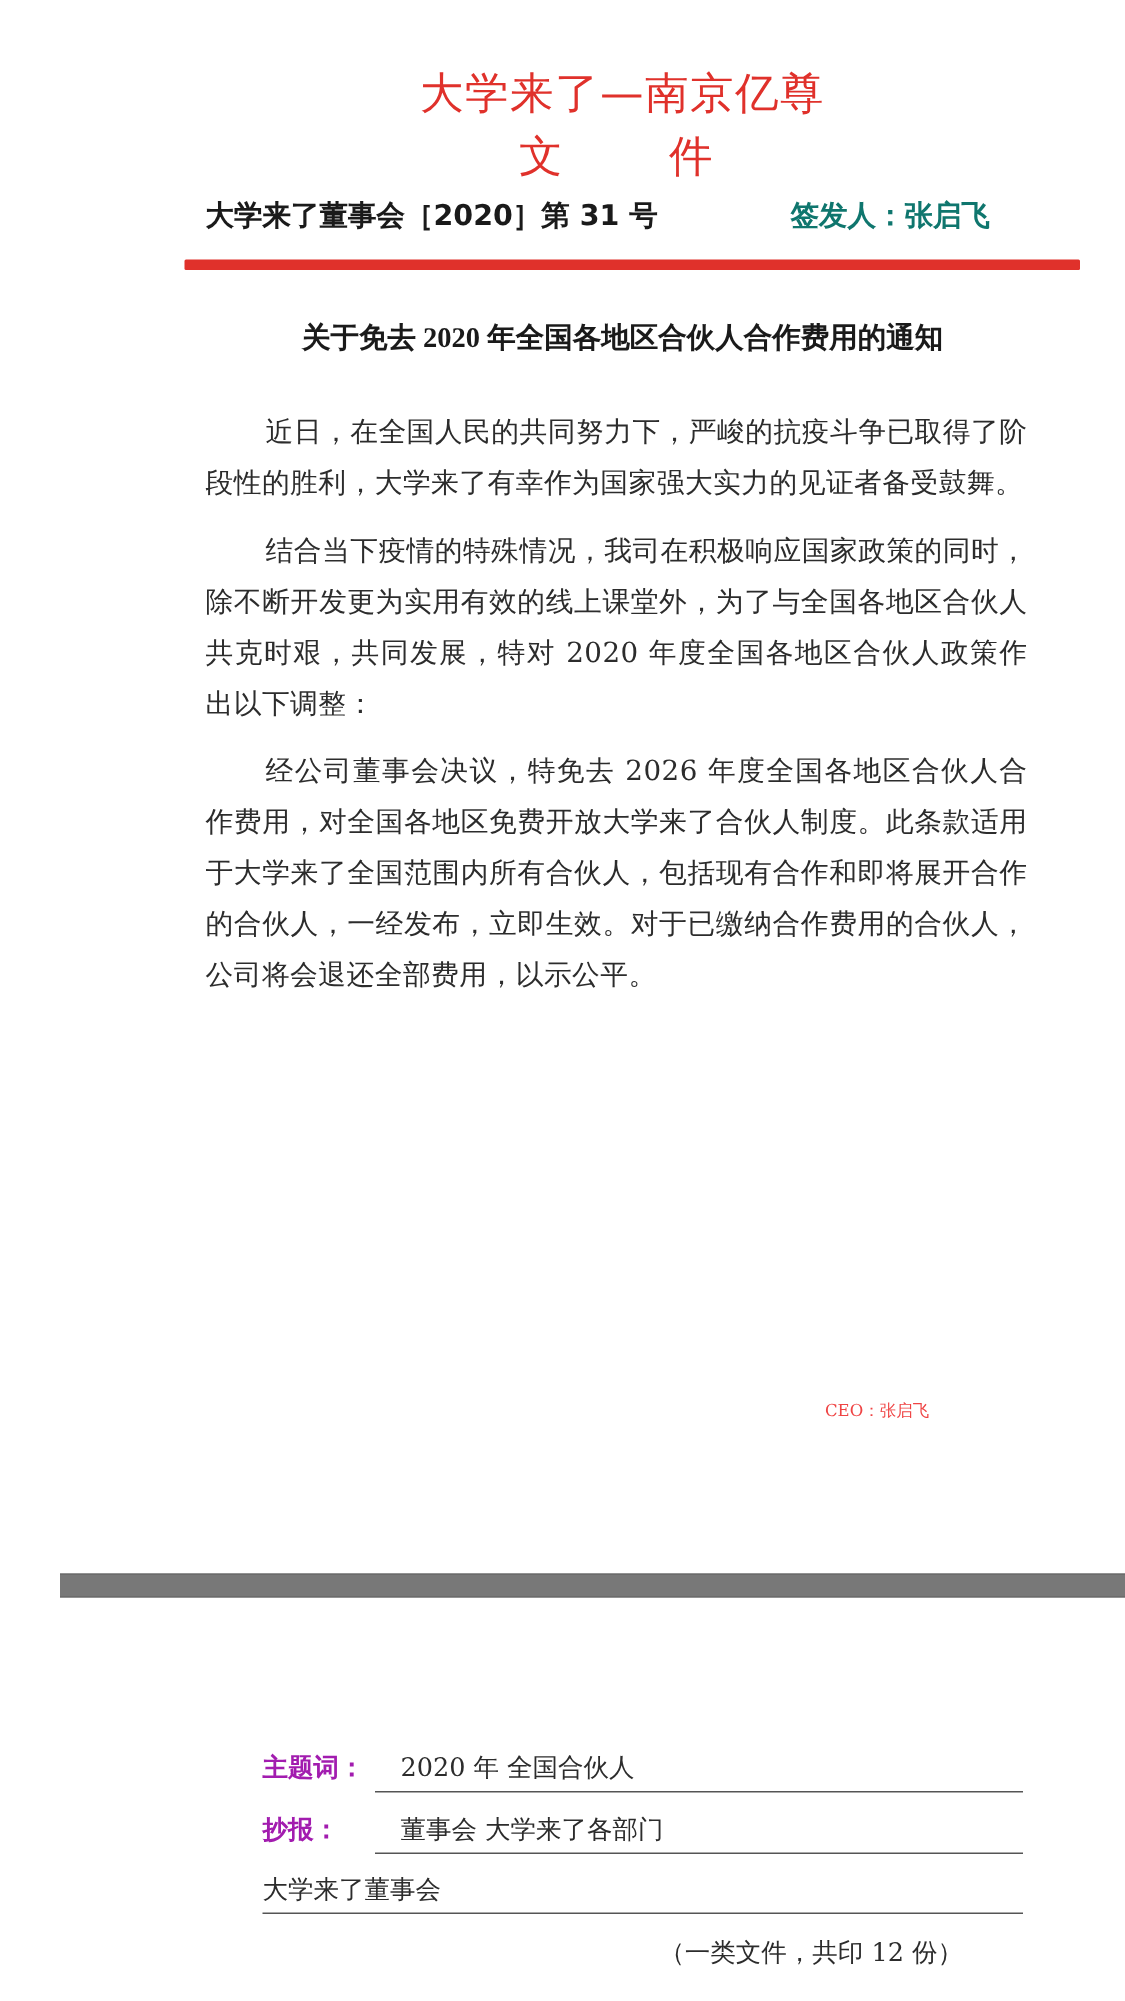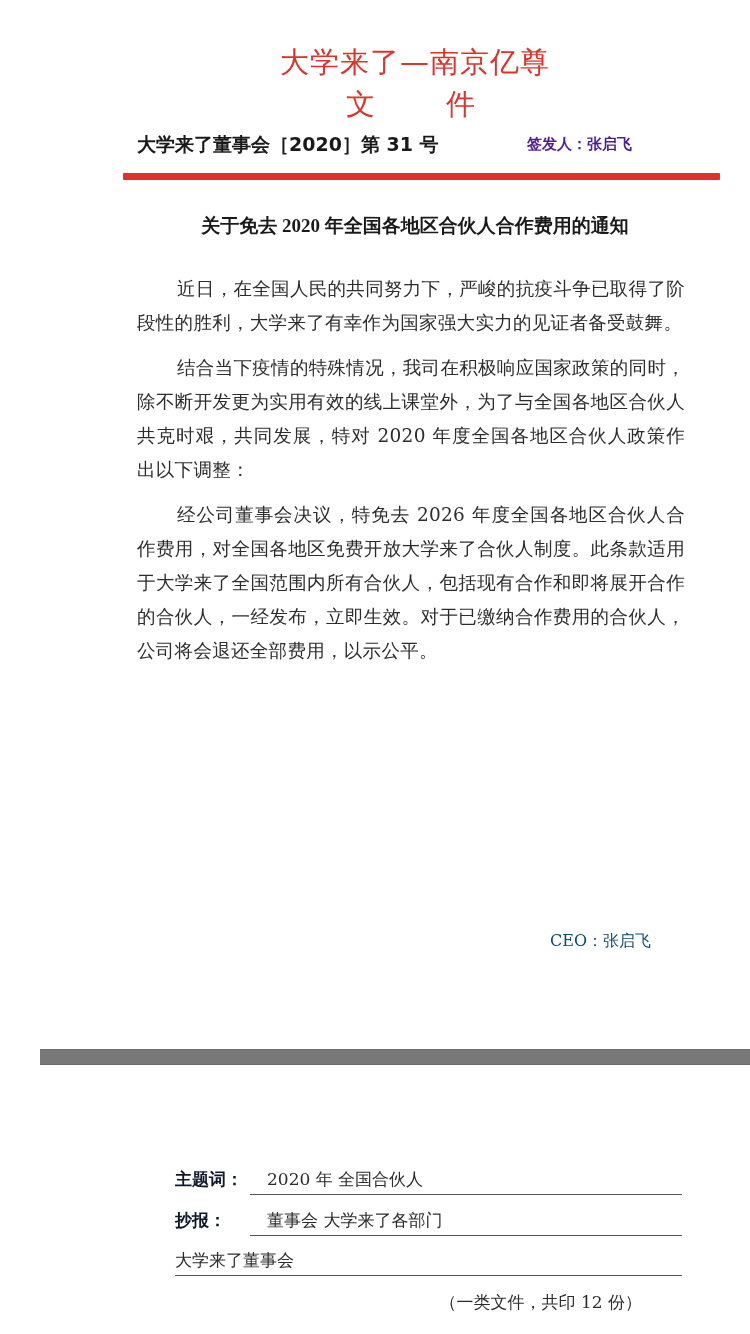--- a/index.html
+++ b/index.html
@@ -42,22 +42,22 @@
       font-family: "DejaVu Sans", "Liberation Sans", sans-serif;
       font-weight: bold;
       font-size: 19px;
       color: #1a1a1a;
       line-height: 28px;
     }
     .signer {
       left: 487px; top: 130px;
       font-family: "DejaVu Sans", "Liberation Sans", sans-serif;
       font-weight: bold;
-      font-size: 15px;
-      color: #4c1d95;
+      font-size: 19px;
+      color: #0f766e;
       line-height: 28px;
     }
     .red-rule {
       left: 83px; top: 173px;
       width: 597px; height: 7px;
       background: #e0312b;
       border-radius: 1px;
     }
 
     
@@ -80,22 +80,22 @@
       margin: 0 0 11px 0;
       font-size: 18.5px;
       line-height: 34px;
       text-indent: 40px;
       letter-spacing: 0.3px;
       text-align: justify;
       color: #2c2c2c;
     }
     .signature {
       left: 510px; top: 928px;
-      font-size: 16px;
-      color: #0c4a6e;
+      font-size: 11px;
+      color: #ef4444;
       line-height: 26px;
     }
 
     
     .page-divider {
       left: 0; top: 1049px;
       width: 750px; height: 16px;
       background: #787878;
       border-top: 1px solid #6b6b6b;
       border-bottom: 1px solid #6b6b6b;
@@ -107,21 +107,21 @@
       left: 135px; width: 507px;
       height: 30px;
       font-size: 17px;
       line-height: 28px;
       color: #2c2c2c;
     }
     .footer-label {
       position: absolute; left: 0; top: 0;
       font-family: "DejaVu Sans", "Liberation Sans", sans-serif;
       font-weight: bold;
-      color: #0f172a;
+      color: #a21caf;
     }
     .footer-line {
       position: absolute; left: 75px; right: 0; bottom: 0;
       height: 1px; background: #555;
     }
     .footer-value {
       position: absolute; top: 0;
     }
     .row1 { top: 1165px; }
     .row1 .footer-value { left: 92px; }

